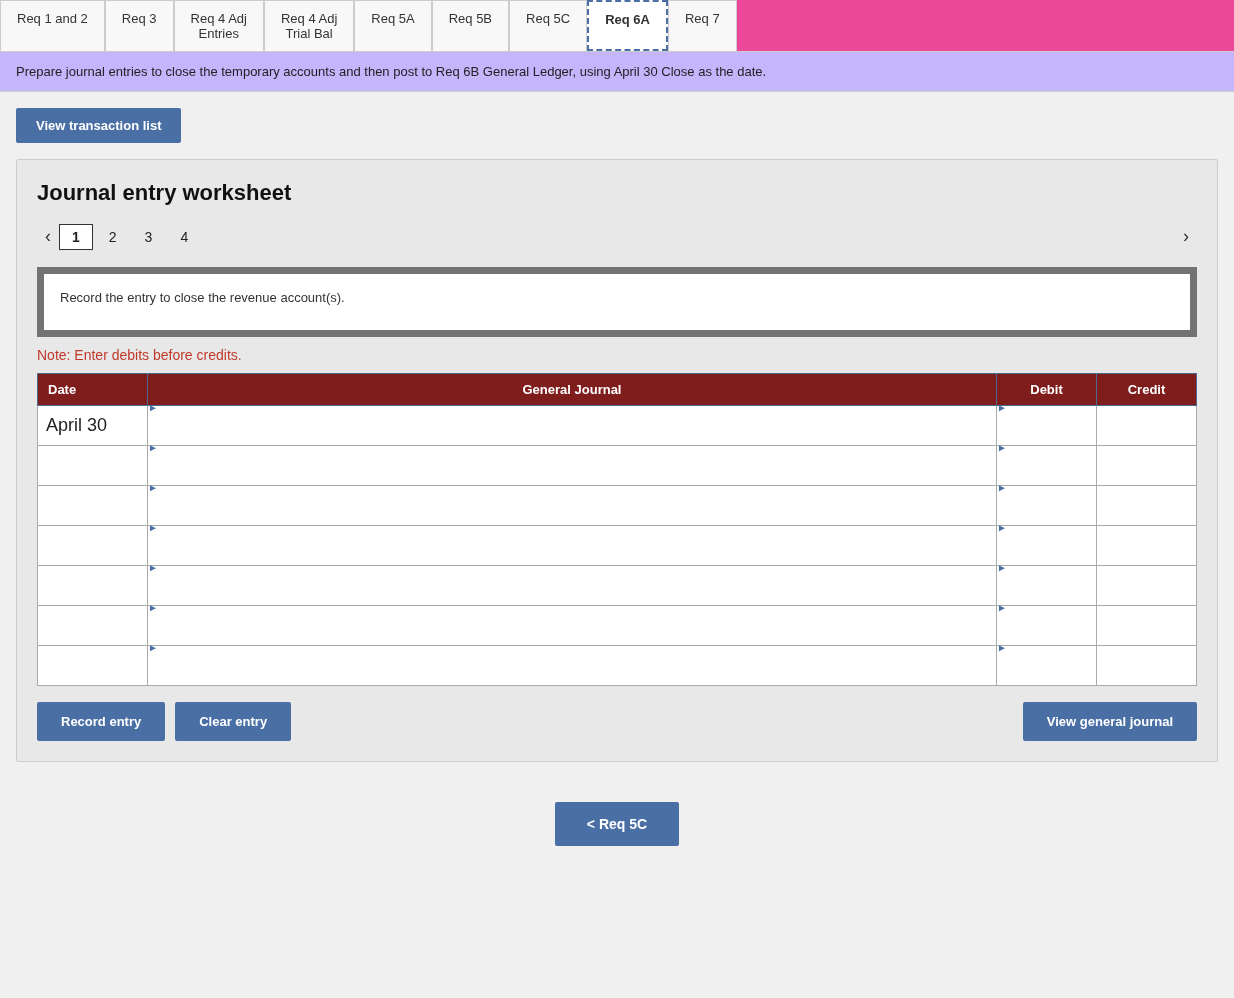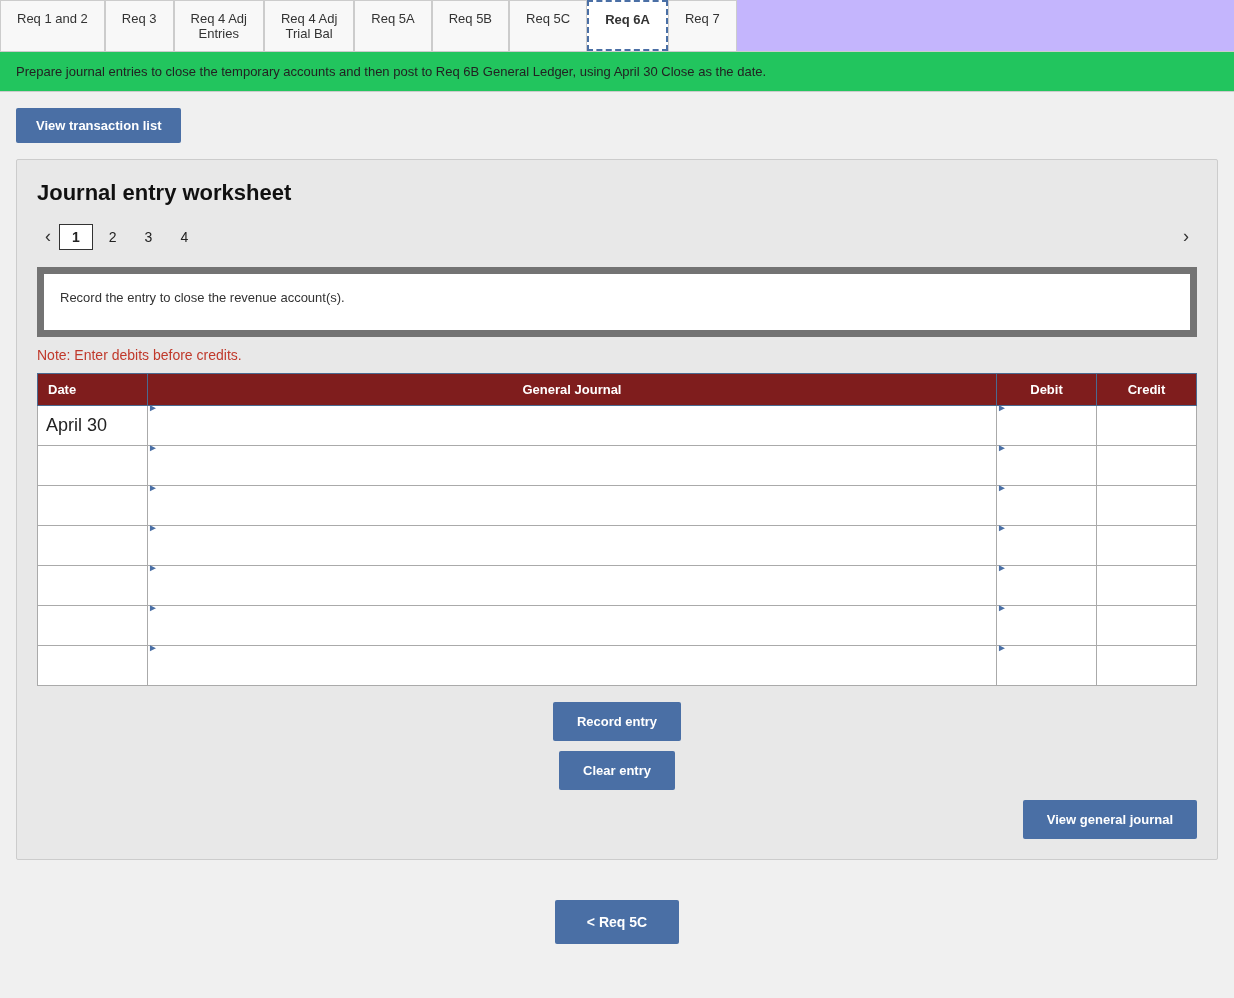--- a/index.html
+++ b/index.html
@@ -6,21 +6,21 @@
     body {
       font-family: Arial, sans-serif;
       font-size: 14px;
       background: #f0f0f0;
       color: #222;
     }
 
     
     .tab-bar {
       display: flex;
-      background: #c4b5fd;
+      background: #ec4899;
       border-bottom: 1px solid #ccc;
       padding: 0;
     }
     .tab {
       padding: 10px 16px;
       border: 1px solid #ccc;
       border-bottom: none;
       background: #f8f8f8;
       cursor: pointer;
       font-size: 13px;
@@ -32,21 +32,21 @@
       background: #fff;
       border-top: 2px solid #4a6fa5;
       font-weight: bold;
     }
     .tab.highlighted {
       border: 2px dashed #4a6fa5;
     }
 
     
     .info-bar {
-      background: #22c55e;
+      background: #c4b5fd;
       padding: 12px 16px;
       font-size: 13px;
       color: #222;
       border-bottom: 1px solid #ccc;
     }
 
     
     .view-transaction-btn {
       display: inline-block;
       background: #4a6fa5;
@@ -181,21 +181,20 @@
       color: #4a6fa5;
       font-size: 10px;
       margin-right: 2px;
     }
 
     
     .action-buttons {
       display: flex;
       gap: 10px;
       align-items: center;
-      flex-direction: column;
     }
     .btn-action {
       background: #4a6fa5;
       color: #fff;
       border: none;
       padding: 12px 24px;
       cursor: pointer;
       font-size: 13px;
       font-weight: bold;
       border-radius: 2px;

